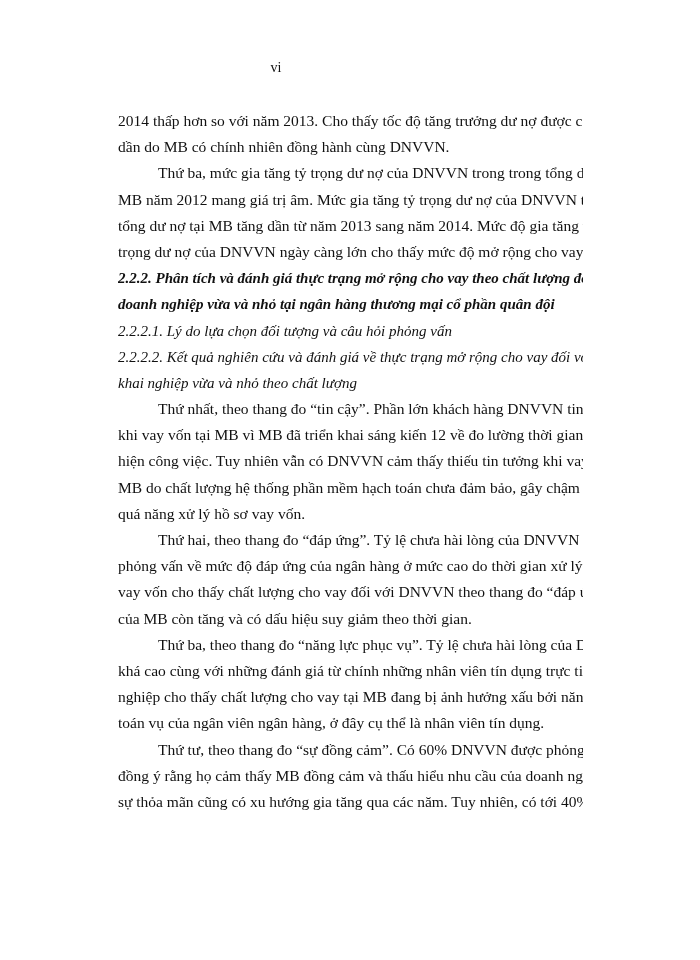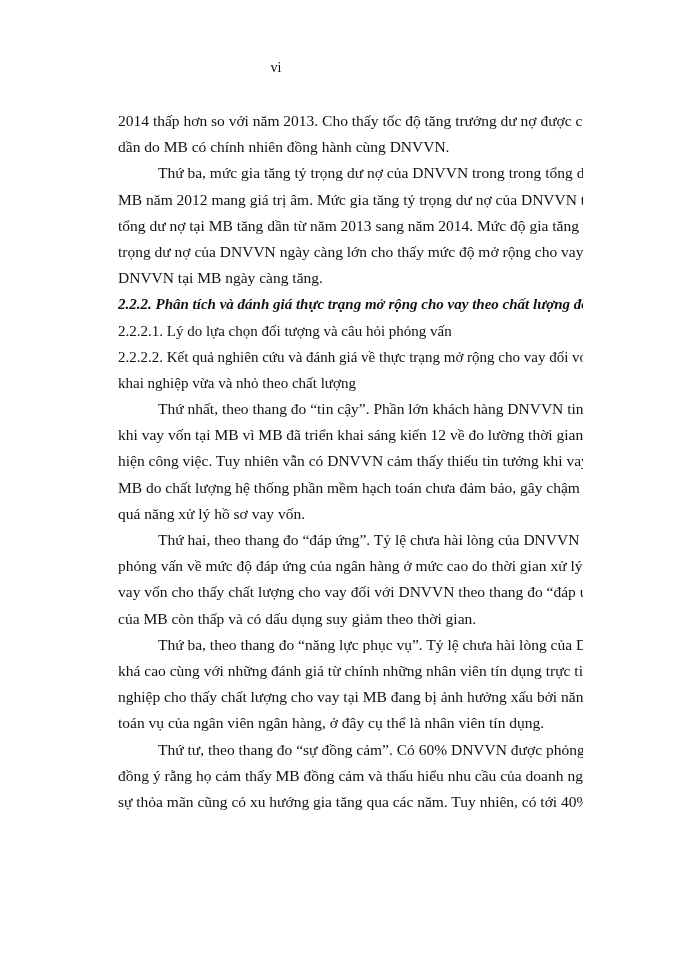--- a/index.html
+++ b/index.html
@@ -16,44 +16,44 @@
       position: absolute; left: 118px; top: 108px; width: 465px;
     }
     .line {
       height: 26.2px; line-height: 26.2px; font-size: 15.5px;
       white-space: nowrap; text-align: justify; text-align-last: justify;
       overflow: hidden;
     }
     .line.last { text-align-last: left; }
     .line.indent { padding-left: 40px; }
     .line.heading { font-weight: bold; font-style: italic; font-size: 15px; }
-    .line.subheading { font-size: 15px; }
+    .line.subheading { font-style: italic; font-size: 15px; }
   </style>
 </head>
 <body>
 
 <div class="page-number">vi</div>
 
 <div class="body-text">
 
   <div>
     <div class="line">2014 thấp hơn so với năm 2013. Cho thấy tốc độ tăng trưởng dư nợ được cải thiện</div>
     <div class="line last">dần do MB có chính nhiên đồng hành cùng DNVVN.</div>
   </div>
 
   <div>
     <div class="line indent">Thứ ba, mức gia tăng tỷ trọng dư nợ của DNVVN trong trong tổng dư nợ tại</div>
     <div class="line">MB năm 2012 mang giá trị âm. Mức gia tăng tỷ trọng dư nợ của DNVVN trong</div>
     <div class="line">tổng dư nợ tại MB tăng dần từ năm 2013 sang năm 2014. Mức độ gia tăng về tỷ</div>
     <div class="line">trọng dư nợ của DNVVN ngày càng lớn cho thấy mức độ mở rộng cho vay đối với</div>
-    <div class="line last">DNVVN tại MB ngày càng tăng.</div>
   </div>
 
   <div>
     <div class="line heading">2.2.2. Phân tích và đánh giá thực trạng mở rộng cho vay theo chất lượng đối với</div>
+    <div class="line heading last">doanh nghiệp vừa và nhỏ tại ngân hàng thương mại cổ phần quân đội</div>
   </div>
 
   <div>
     <div class="line subheading last">2.2.2.1. Lý do lựa chọn đối tượng và câu hỏi phỏng vấn</div>
   </div>
 
   <div>
     <div class="line subheading">2.2.2.2. Kết quả nghiên cứu và đánh giá về thực trạng mở rộng cho vay đối với</div>
     <div class="line subheading last">khai nghiệp vừa và nhỏ theo chất lượng</div>
   </div>
@@ -63,21 +63,21 @@
     <div class="line">khi vay vốn tại MB vì MB đã triển khai sáng kiến 12 về đo lường thời gian thực</div>
     <div class="line">hiện công việc. Tuy nhiên vẫn có DNVVN cảm thấy thiếu tin tưởng khi vay vốn tại</div>
     <div class="line">MB do chất lượng hệ thống phần mềm hạch toán chưa đảm bảo, gây chậm trễ trong</div>
     <div class="line last">quá năng xử lý hồ sơ vay vốn.</div>
   </div>
 
   <div>
     <div class="line indent">Thứ hai, theo thang đo “đáp ứng”. Tỷ lệ chưa hài lòng của DNVVN được</div>
     <div class="line">phỏng vấn về mức độ đáp ứng của ngân hàng ở mức cao do thời gian xử lý hồ sơ</div>
     <div class="line">vay vốn cho thấy chất lượng cho vay đối với DNVVN theo thang đo “đáp ứng”</div>
-    <div class="line last">của MB còn thấp và có dấu dụng suy giảm theo thời gian.</div>
+    <div class="line last">của MB còn tăng và có dấu hiệu suy giảm theo thời gian.</div>
   </div>
 
   <div>
     <div class="line indent">Thứ ba, theo thang đo “năng lực phục vụ”. Tỷ lệ chưa hài lòng của DNVVN</div>
     <div class="line">khá cao cùng với những đánh giá từ chính những nhân viên tín dụng trực tiếp tác</div>
     <div class="line">nghiệp cho thấy chất lượng cho vay tại MB đang bị ảnh hưởng xấu bởi năng lực</div>
     <div class="line last">toán vụ của ngân viên ngân hàng, ở đây cụ thể là nhân viên tín dụng.</div>
   </div>
 
   <div>

